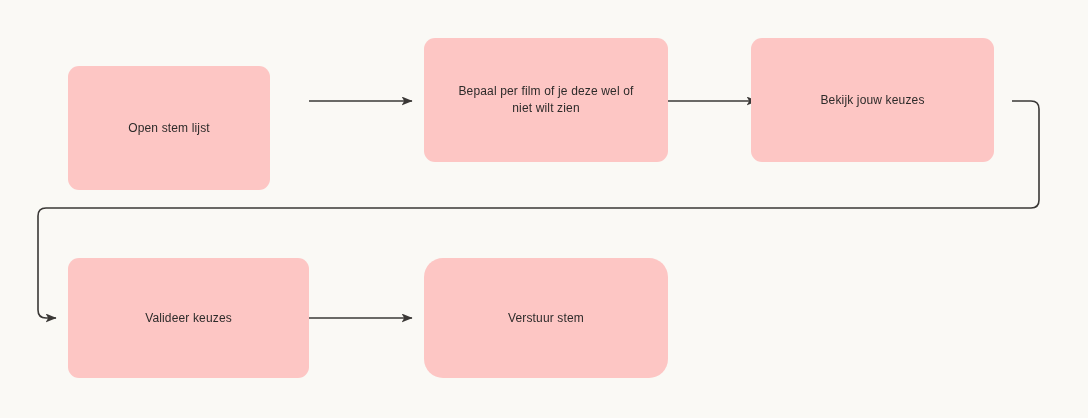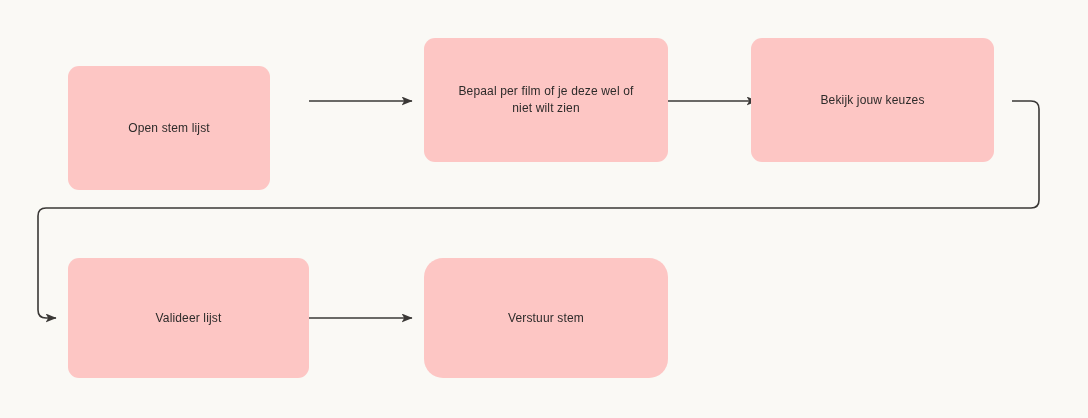--- a/index.html
+++ b/index.html
@@ -82,20 +82,20 @@
   <div class="node" id="node-bepaal-per-film">
     <span class="node-label">Bepaal per film of je deze wel of
 niet wilt zien</span>
   </div>
 
   <div class="node" id="node-bekijk-keuzes">
     <span class="node-label">Bekijk jouw keuzes</span>
   </div>
 
   <div class="node" id="node-valideer-keuzes">
-    <span class="node-label">Valideer lijst</span>
+    <span class="node-label">Valideer keuzes</span>
   </div>
 
   <div class="node" id="node-verstuur-stem">
     <span class="node-label">Verstuur stem</span>
   </div>
 
 </div>
 
 </body></html>

